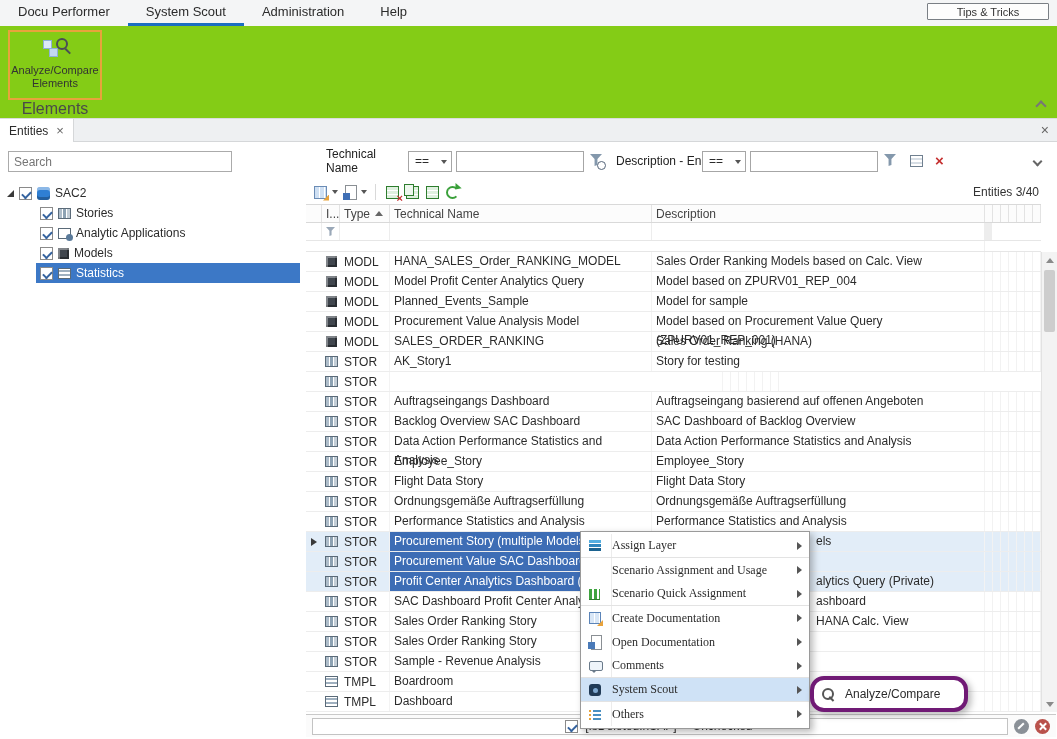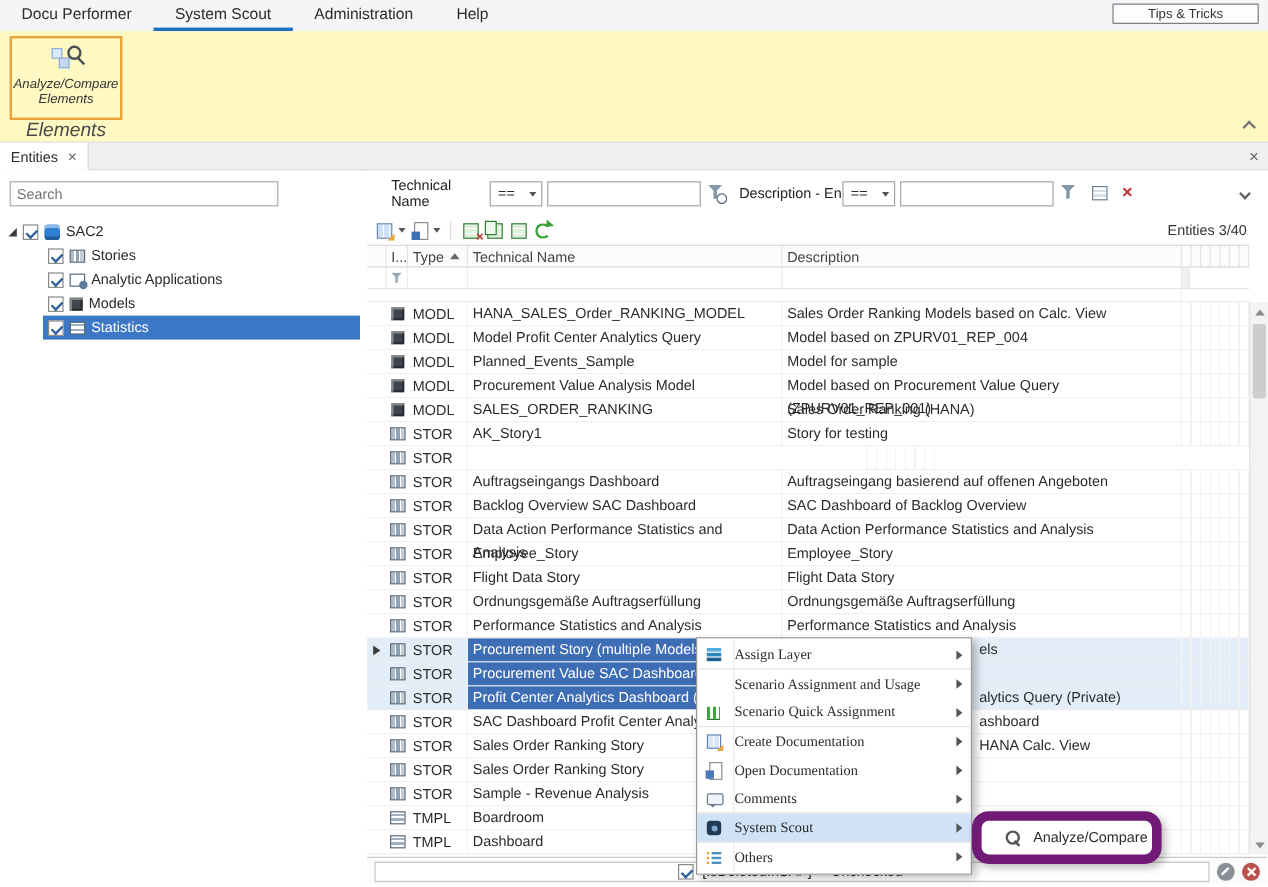--- a/index.html
+++ b/index.html
@@ -8,21 +8,21 @@
     position:relative; overflow:hidden; background:#fff;
     font-family:"Liberation Sans", sans-serif; font-size:12px; color:#2b2b2b;
   }
   
   .menubar { position:absolute; top:0; left:0; right:0; height:26px; background:#f4f5f6; display:flex; align-items:stretch; }
   .menu-item { padding:0 18px; line-height:24px; font-size:13px; cursor:default; }
   .menu-item.bold { font-weight:normal; }
   .menu-item.active { border-bottom:3px solid #1b6ec2; }
   .tips-btn { position:absolute; right:8px; top:3px; width:122px; height:17px; border:1px solid #7a7f85; background:#fdfdfd; font:11px "Liberation Sans",sans-serif; color:#333; border-radius:1px; }
   
-  .ribbon { position:absolute; top:26px; left:0; right:0; height:93px; background:#fef9c3; border-bottom:1px solid #dadcde;font-style:italic; }
+  .ribbon { position:absolute; top:26px; left:0; right:0; height:93px; background:#84cc16; border-bottom:1px solid #dadcde; }
   .analyze-btn { position:absolute; left:8px; top:4px; width:94px; height:70px; border:2px solid #E8A33C; display:flex; flex-direction:column; align-items:center; padding-top:5px; background:transparent; cursor:pointer; }
   .big-analyze { position:relative; width:30px; height:24px; }
   .big-analyze .sq1 { position:absolute; left:3px; top:3px; width:9px; height:9px; border:1px solid #8fb0d6; background:#dce9f7; }
   .big-analyze .sq2 { position:absolute; left:9px; top:11px; width:9px; height:9px; border:1px solid #8fb0d6; background:#c3d8ef; }
   .big-analyze .mag { position:absolute; right:2px; top:1px; width:12px; height:12px; border:2px solid #4a4f55; border-radius:50%; }
   .big-analyze .mag::after { content:""; position:absolute; left:8px; top:8px; width:7px; height:2px; background:#4a4f55; transform:rotate(45deg); transform-origin:0 0; }
   .analyze-label { font-size:11px; line-height:1.2; text-align:center; color:#333; margin-top:3px; width:88px; }
   .group-label { position:absolute; left:0; top:74px; width:110px; text-align:center; font-size:16px; color:#4a4a4a; }
   .ribbon-collapse { position:absolute; right:12px; top:76px; width:8px; height:8px; border-left:2px solid #777; border-top:2px solid #777; transform:rotate(45deg); cursor:pointer; }
   
@@ -144,21 +144,21 @@
   .mi.ic-opendoc::before { content:""; position:absolute; left:4px; top:1px; width:9px; height:13px; border:1px solid #8a8f94; background:#fff; }
   .mi.ic-opendoc::after { content:""; position:absolute; left:1px; bottom:1px; width:7px; height:7px; background:#4a7ab8; }
   .mi.ic-comments::before { content:""; position:absolute; left:2px; top:3px; width:12px; height:8px; border:1px solid #6a7a8a; border-radius:2px; background:#eef4fa; }
   .mi.ic-comments::after { content:""; position:absolute; left:4px; top:12px; border-left:3px solid transparent; border-right:3px solid transparent; border-top:3px solid #6a7a8a; }
   .mi.ic-scout::before { content:""; position:absolute; left:2px; top:2px; width:12px; height:12px; border-radius:3px; background:#203a56; }
   .mi.ic-scout::after { content:""; position:absolute; left:6px; top:6px; width:5px; height:5px; border-radius:50%; background:#7fa8d0; }
   .mi.ic-others::before { content:""; position:absolute; left:6px; top:4px; width:8px; height:2px; background:#4a90c2; box-shadow:0 4px 0 #4a90c2, 0 8px 0 #4a90c2; }
   .mi.ic-others::after { content:""; position:absolute; left:2px; top:4px; width:2px; height:2px; background:#e8a33c; box-shadow:0 4px 0 #e8a33c, 0 8px 0 #e8a33c; }
   .mi.ic-magnifier::before { content:""; position:absolute; left:2px; top:2px; width:8px; height:8px; border:2px solid #555; border-radius:50%; }
   .mi.ic-magnifier::after { content:""; position:absolute; left:10px; top:10px; width:6px; height:2px; background:#555; transform:rotate(45deg); transform-origin:0 0; }
-  .submenu { position:absolute; left:810px; top:676px; width:158px; background:#fff; border:8px solid #701a75; border-radius:14px; box-shadow:3px 3px 7px rgba(0,0,0,.28); padding:2px 12px; z-index:21; }
+  .submenu { position:absolute; left:810px; top:676px; width:158px; background:#fff; border:4px solid #701a75; border-radius:14px; box-shadow:3px 3px 7px rgba(0,0,0,.28); padding:2px 0; z-index:21; }
   .sub-item { height:24px; display:flex; align-items:center; gap:9px; padding:0 6px; cursor:pointer; }
 </style>
 </head>
 <body>
 
 <div class="menubar">
   <div class="menu-item bold">Docu Performer</div>
   <div class="menu-item active">System Scout</div>
   <div class="menu-item">Administration</div>
   <div class="menu-item">Help</div>

